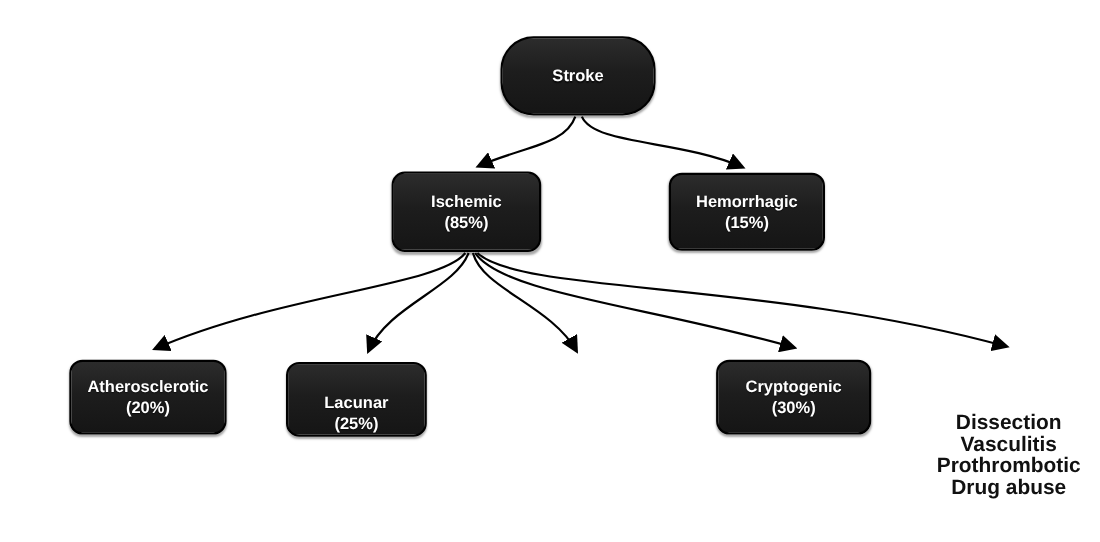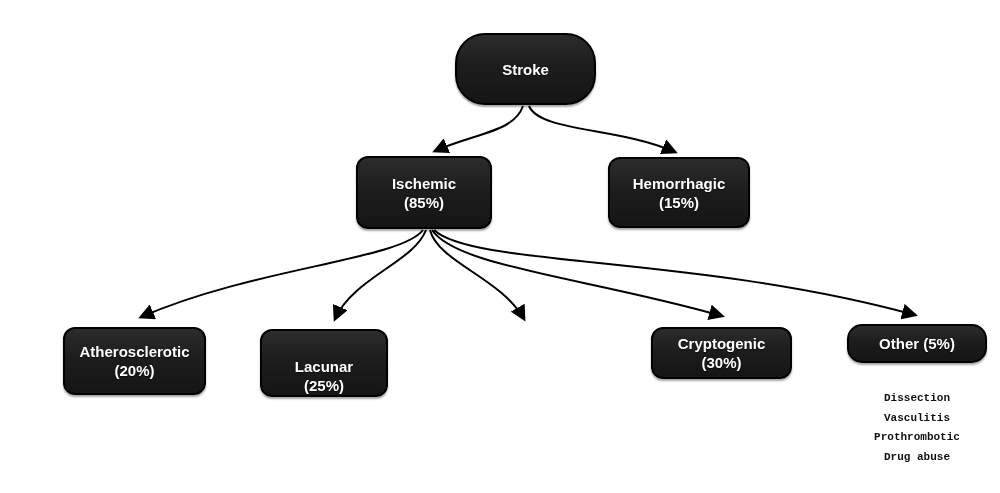--- a/index.html
+++ b/index.html
@@ -34,28 +34,27 @@
     align-items: center;
     justify-content: center;
     text-align: center;
     text-shadow: 0 1px 1px rgba(0,0,0,0.6);
   }
   .node.pill { border-radius: 30px; }
   .node.small { border-radius: 15px; }
   .notes {
     position: absolute;
     left: 811px;
-    top: 389px;
+    top: 375px;
     width: 164px;
     text-align: center;
     color: #111111;
     font-weight: bold;
-    font-size: 11px;
+    font-size: 19px;
     line-height: 19.5px;
-    font-family: Liberation Mono, monospace;
   }
 </style>
 </head>
 <body>
 
 <div class="stage">
 
   <svg class="edges" viewBox="0 0 1000 493" xmlns="http://www.w3.org/2000/svg">
     <defs>
       <marker id="arrow" viewBox="0 0 8 8" refX="6.5" refY="4" markerWidth="8" markerHeight="8" orient="auto">
@@ -89,28 +88,25 @@
     <div>Atherosclerotic</div>
     <div>(20%)</div>
   </div>
 
   <div class="node" style="left:236px; top:329px; width:128px; height:68px;justify-content:flex-end;">
     <div>Lacunar</div>
     <div>(25%)</div>
   </div>
 
 
-  <div class="node" style="left:627px; top:327px; width:141px; height:52px;">
+  <div class="node" style="left:627px; top:327px; width:141px; height:68px;">
     <div>Cryptogenic</div>
     <div>(30%)</div>
   </div>
 
-  <div class="node small" style="left:823px; top:324px; width:140px; height:39px;">
-    <div>Other (5%)</div>
-  </div>
 
   <div class="notes">
     <div>Dissection</div>
     <div>Vasculitis</div>
     <div>Prothrombotic</div>
     <div>Drug abuse</div>
   </div>
 
 </div>
 

